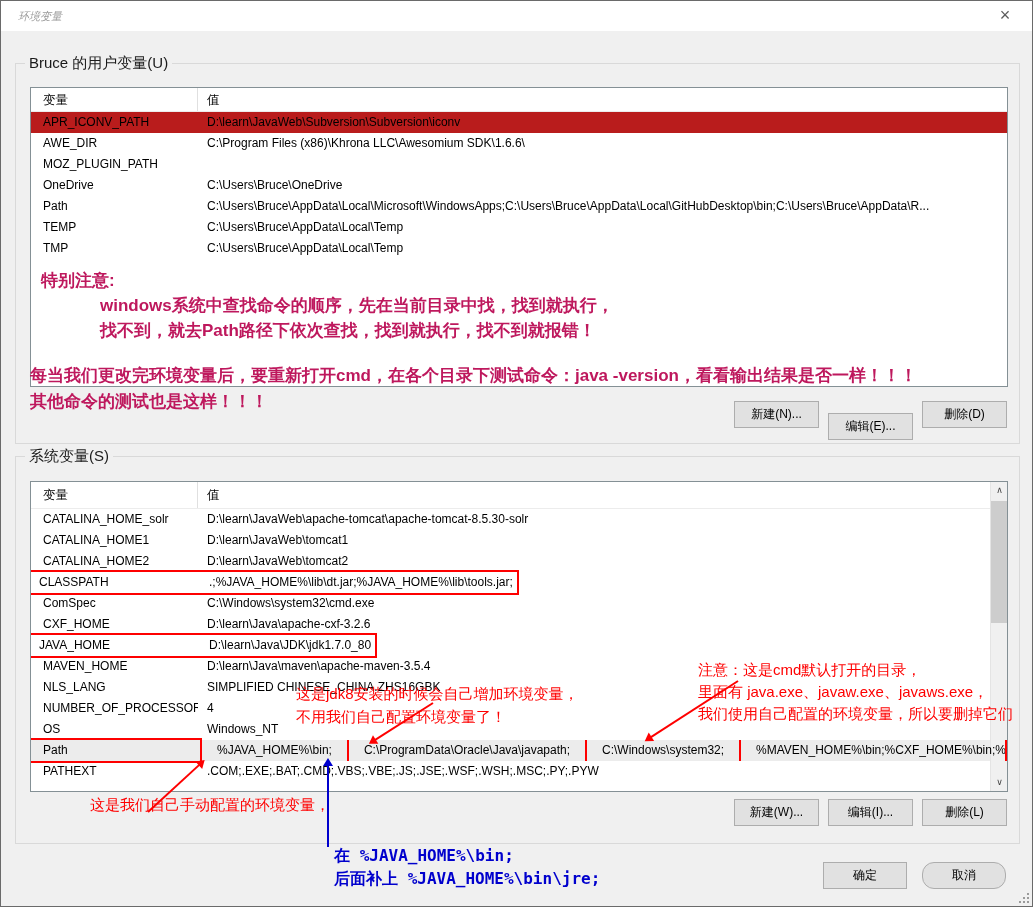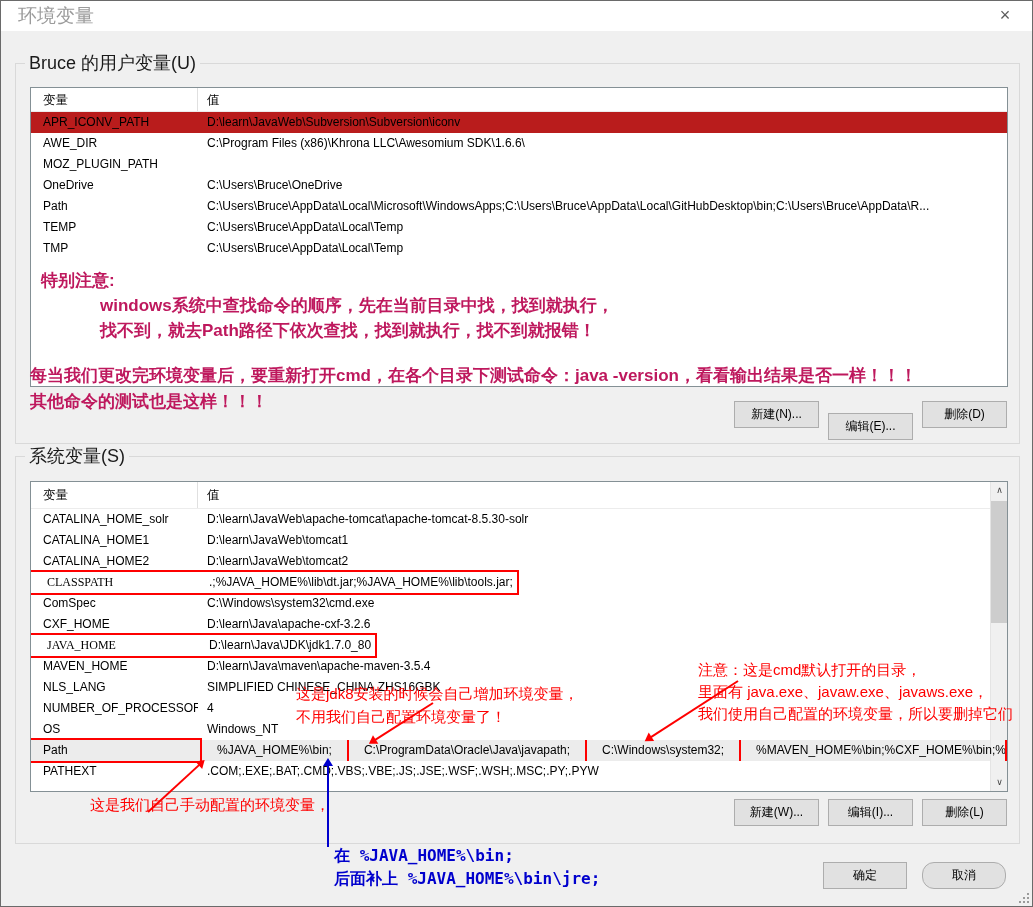--- a/index.html
+++ b/index.html
@@ -4,47 +4,47 @@
 <style>
   html,body{margin:0;padding:0;background:#d8d8d8;}
   *{box-sizing:border-box;}
   #window{
     position:relative;width:1033px;height:907px;background:#f0f0f0;
     border:1px solid #6a6a6a;overflow:hidden;
     font-family:"Liberation Sans","DejaVu Sans",sans-serif;color:#000;
   }
   
   .titlebar{position:absolute;left:0;top:0;right:0;height:30px;background:#ffffff;}
-  .title{position:absolute;left:17px;top:0;line-height:30px;font-size:19px;color:#9b9b9b;}
+  .title{position:absolute;left:17px;top:0;line-height:30px;font-size:11px;color:#9b9b9b;font-style:italic;}
   .close-btn{position:absolute;right:12px;top:0;width:30px;height:30px;line-height:28px;
     text-align:center;font-size:18px;color:#5c5c5c;cursor:default;}
   
   .groupbox{position:absolute;border:1px solid #d9d9d9;background:#f0f0f0;}
   .legend{position:absolute;top:-9px;left:9px;background:#f0f0f0;padding:0 4px;
-    font-size:18px;color:#1a1a1a;line-height:16px;white-space:nowrap;}
+    font-size:15px;color:#1a1a1a;line-height:16px;white-space:nowrap;}
   #group-user{left:14px;top:62px;width:1005px;height:381px;}
   #group-sys{left:14px;top:455px;width:1005px;height:388px;}
   
   .listbox{position:absolute;background:#ffffff;border:1px solid #849095;overflow:hidden;}
   #list-user{left:14px;top:23px;width:978px;height:300px;}
   #list-sys{left:14px;top:24px;width:978px;height:311px;}
   .lb-header{display:flex;height:24px;line-height:24px;font-size:12.5px;
     border-bottom:1px solid #ececec;}
   #list-sys .lb-header{height:27px;line-height:27px;}
   .h-name{width:167px;padding-left:12px;border-right:1px solid #e0e0e0;}
   .h-value{flex:1;padding-left:9px;}
   .lb-row{display:flex;height:21px;line-height:21px;font-size:12px;white-space:nowrap;}
   .cell-n{width:167px;padding-left:12px;flex:0 0 167px;overflow:hidden;}
   .cell-v{flex:1;padding-left:9px;overflow:hidden;}
   .row-hl{background:#b91c1c;}
   .row-hl2{background:#ececec;}
   
   .rowbox{display:inline-flex;border:2px solid #fe0000;margin-left:-12px;padding-left:10px;
     height:25px;margin-top:-2px;position:relative;z-index:3;align-items:center;}
-  .rowbox .cell-n{width:169px;flex:0 0 169px;padding-left:16px;font-family:Liberation Serif, serif;}
+  .rowbox .cell-n{width:169px;flex:0 0 169px;padding-left:8px;}
   .rowbox .cell-v{flex:0 0 auto;padding-right:4px;}
   
   .pathrow{overflow:visible;}
   .pathbox{display:inline-flex;width:183px;flex:0 0 183px;border:2px solid #fe0000;
     margin-left:-12px;margin-top:-2px;height:25px;align-items:center;padding-left:22px;
     position:relative;z-index:3;}
   .path-vals{flex:1;display:flex;overflow:hidden;position:relative;z-index:3;}
   .seg{display:inline-block;border:2px solid #fe0000;margin-left:-2px;margin-top:-2px;
     height:25px;line-height:21px;padding:0 15px;white-space:pre;flex:0 0 auto;}
   .seg-last{flex:0 1 auto;overflow:hidden;}

